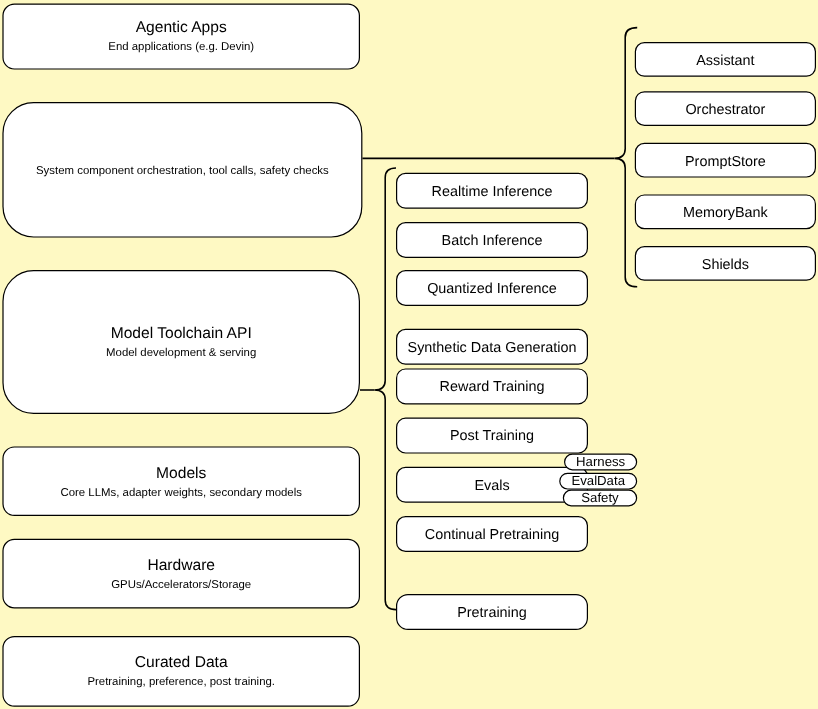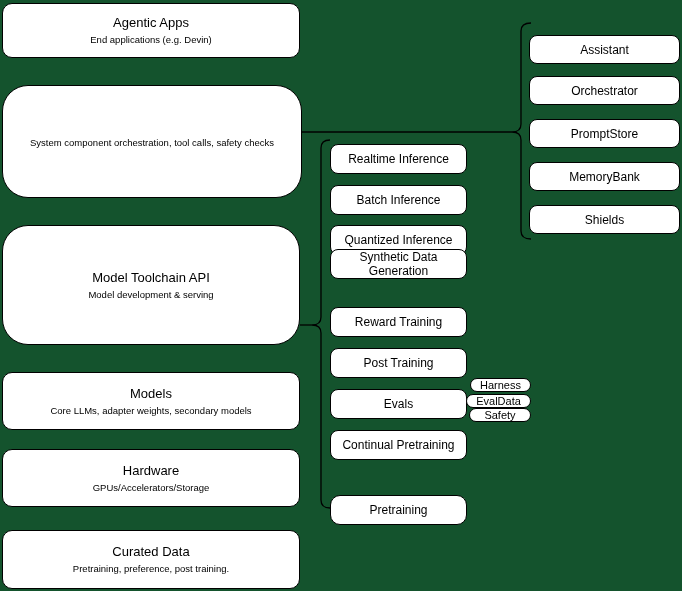--- a/index.html
+++ b/index.html
@@ -6,21 +6,21 @@
     margin: 0;
     padding: 0;
     background: #ffffff;
     font-family: "Liberation Sans", sans-serif;
     color: #000000;
   }
   .canvas {
     position: relative;
     width: 682px;
     height: 591px;
-    background: #14532d;
+    background: #fef9c3;
     overflow: hidden;
   }
   .overlay {
     position: absolute;
     left: 0; top: 0;
     width: 682px; height: 591px;
     pointer-events: none;
   }
   .box {
     position: absolute;
@@ -47,23 +47,23 @@
     line-height: 14px;
   }
   
   .b-apps      { left: 2px;  top: 3px;   width: 298px; height: 55px;  border-radius: 10px; }
   .b-sysapi    { left: 2px;  top: 85px;  width: 300px; height: 113px; border-radius: 26px; }
   .b-toolchain { left: 2px;  top: 225px; width: 298px; height: 120px; border-radius: 26px; }
   .b-models    { left: 2px;  top: 372px; width: 298px; height: 58px;  border-radius: 10px; }
   .b-hardware  { left: 2px;  top: 449px; width: 298px; height: 58px;  border-radius: 10px; }
   .b-data      { left: 2px;  top: 530px; width: 298px; height: 59px;  border-radius: 10px; }
   
-  .mid { left: 330px; width: 137px; height: 30px; border-radius: 8px; }
+  .mid { left: 330px; width: 160px; height: 30px; border-radius: 8px; }
   .m0 { top: 144px; } .m1 { top: 185px; } .m2 { top: 225px; }
-  .m3 { top: 249px; } .m4 { top: 307px; } .m5 { top: 348px; }
+  .m3 { top: 274px; } .m4 { top: 307px; } .m5 { top: 348px; }
   .m6 { top: 389px; } .m7 { top: 430px; } .m8 { top: 495px; border-radius: 10px; }
   
   .rgt { left: 529px; width: 151px; height: 29px; border-radius: 8px; }
   .r0 { top: 35px; } .r1 { top: 76px; } .r2 { top: 119px; }
   .r3 { top: 162px; } .r4 { top: 205px; }
   
   .pill {
     position: absolute;
     box-sizing: border-box;
     background: #ffffff;

